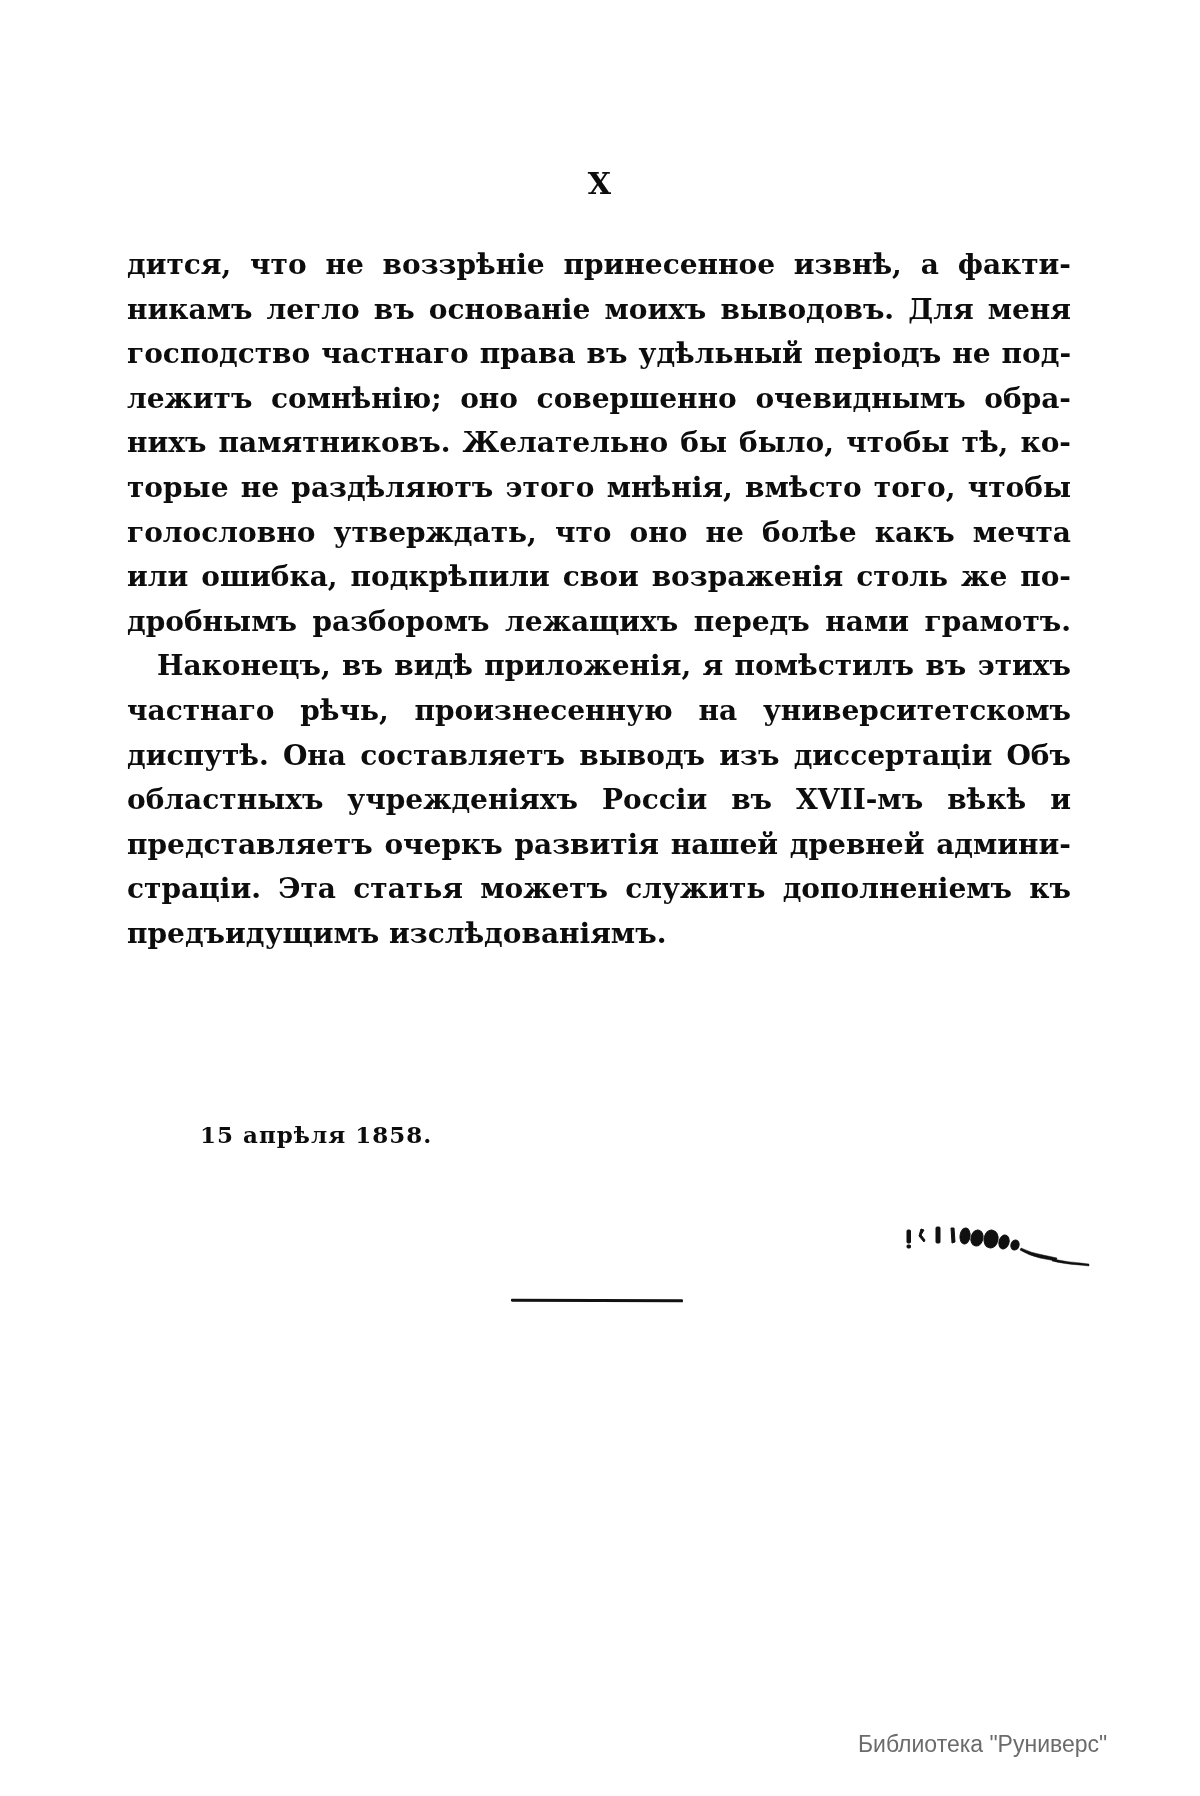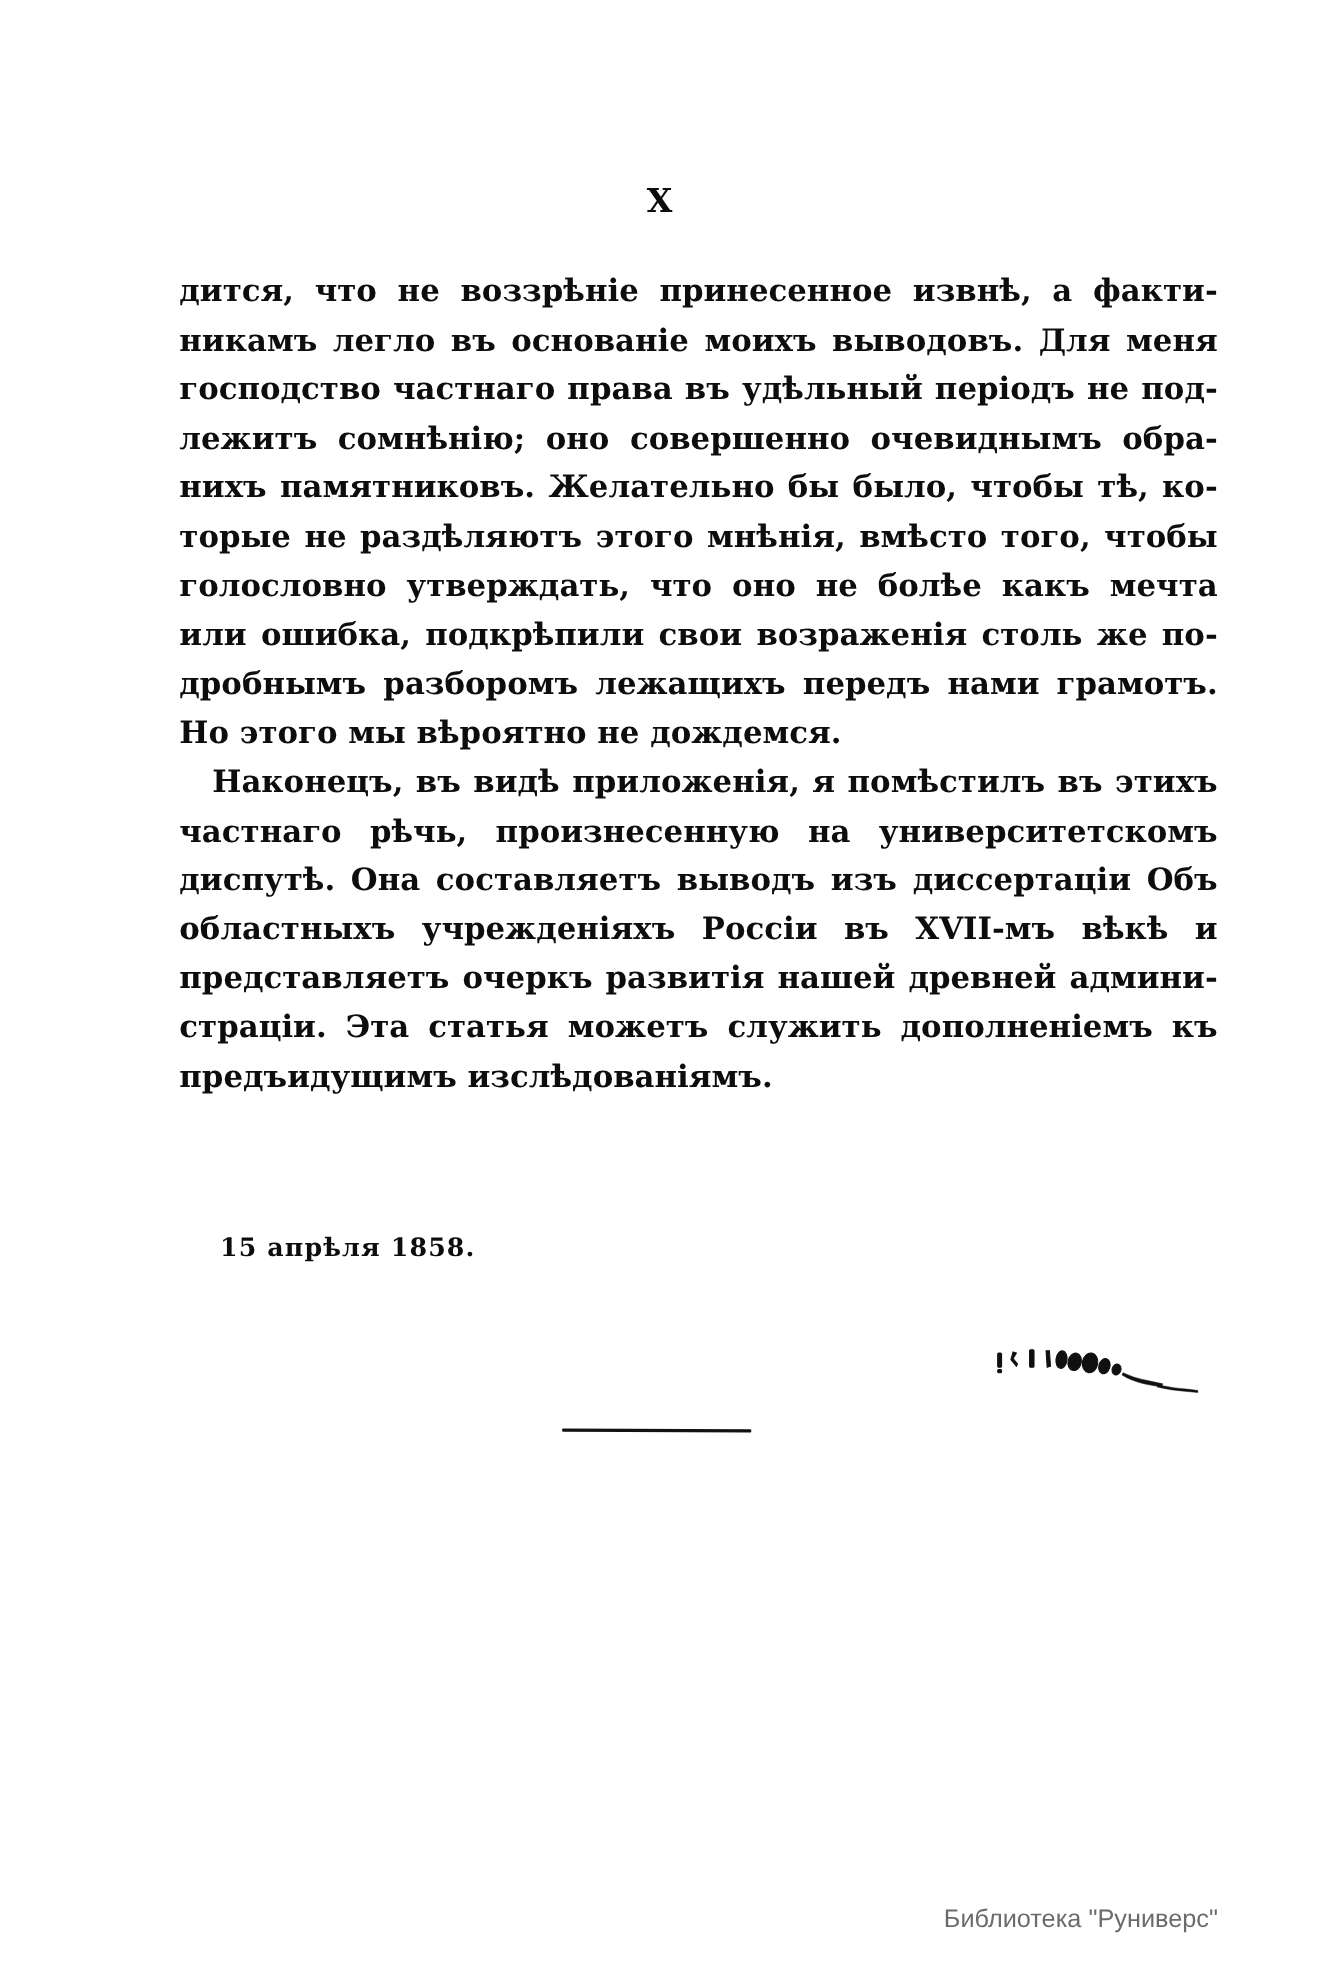--- a/index.html
+++ b/index.html
@@ -26,21 +26,20 @@
     font-weight: 700;
     letter-spacing: 1px;
   }
   .body-text {
     position: absolute;
     top: 243px;
     left: 127px;
     width: 944px;
     font-size: 28px;
     font-weight: 700;
-    margin-left: 36px;
   }
   .line {
     line-height: 44.6px;
     height: 44.6px;
     white-space: normal;
     text-align: justify;
     text-align-last: justify;
     overflow: visible;
   }
   .line.flush {
@@ -96,21 +95,20 @@
       <div class="paragraph">
         <div class="line">дится, что не воззрѣніе принесенное извнѣ, а факти-</div>
         <div class="line">никамъ легло въ основаніе моихъ выводовъ. Для меня</div>
         <div class="line">господство частнаго права въ удѣльный періодъ не под-</div>
         <div class="line">лежитъ сомнѣнію; оно совершенно очевиднымъ обра-</div>
         <div class="line">нихъ памятниковъ. Желательно бы было, чтобы тѣ, ко-</div>
         <div class="line">торые не раздѣляютъ этого мнѣнія, вмѣсто того, чтобы</div>
         <div class="line">голословно утверждать, что оно не болѣе какъ мечта</div>
         <div class="line">или ошибка, подкрѣпили свои возраженія столь же по-</div>
         <div class="line">дробнымъ разборомъ лежащихъ передъ нами грамотъ.</div>
-        <div class="line flush">Но этого мы вѣроятно не дождемся.</div>
       </div>
       <div class="paragraph indent">
         <div class="line">Наконецъ, въ видѣ приложенія, я помѣстилъ въ этихъ</div>
         <div class="line">частнаго рѣчь, произнесенную на университетскомъ</div>
         <div class="line">диспутѣ. Она составляетъ выводъ изъ диссертаціи Объ</div>
         <div class="line">областныхъ учрежденіяхъ Россіи въ XVII-мъ вѣкѣ и</div>
         <div class="line">представляетъ очеркъ развитія нашей древней админи-</div>
         <div class="line">страціи. Эта статья можетъ служить дополненіемъ къ</div>
         <div class="line flush">предъидущимъ изслѣдованіямъ.</div>
       </div>

